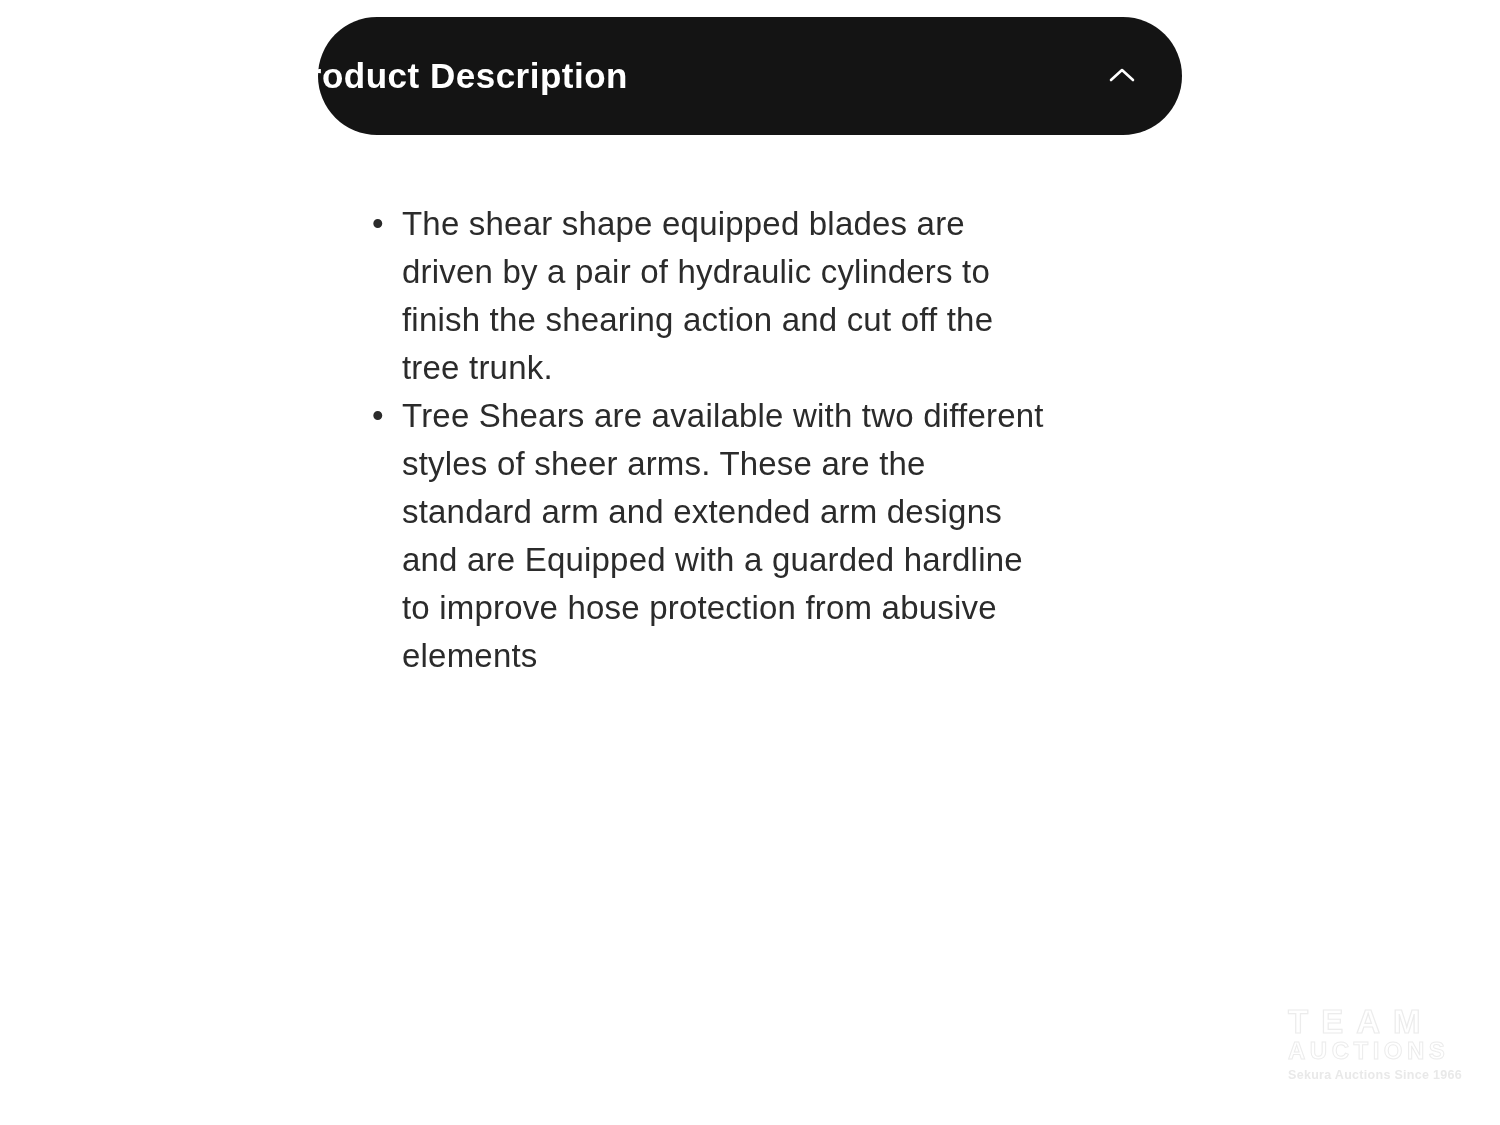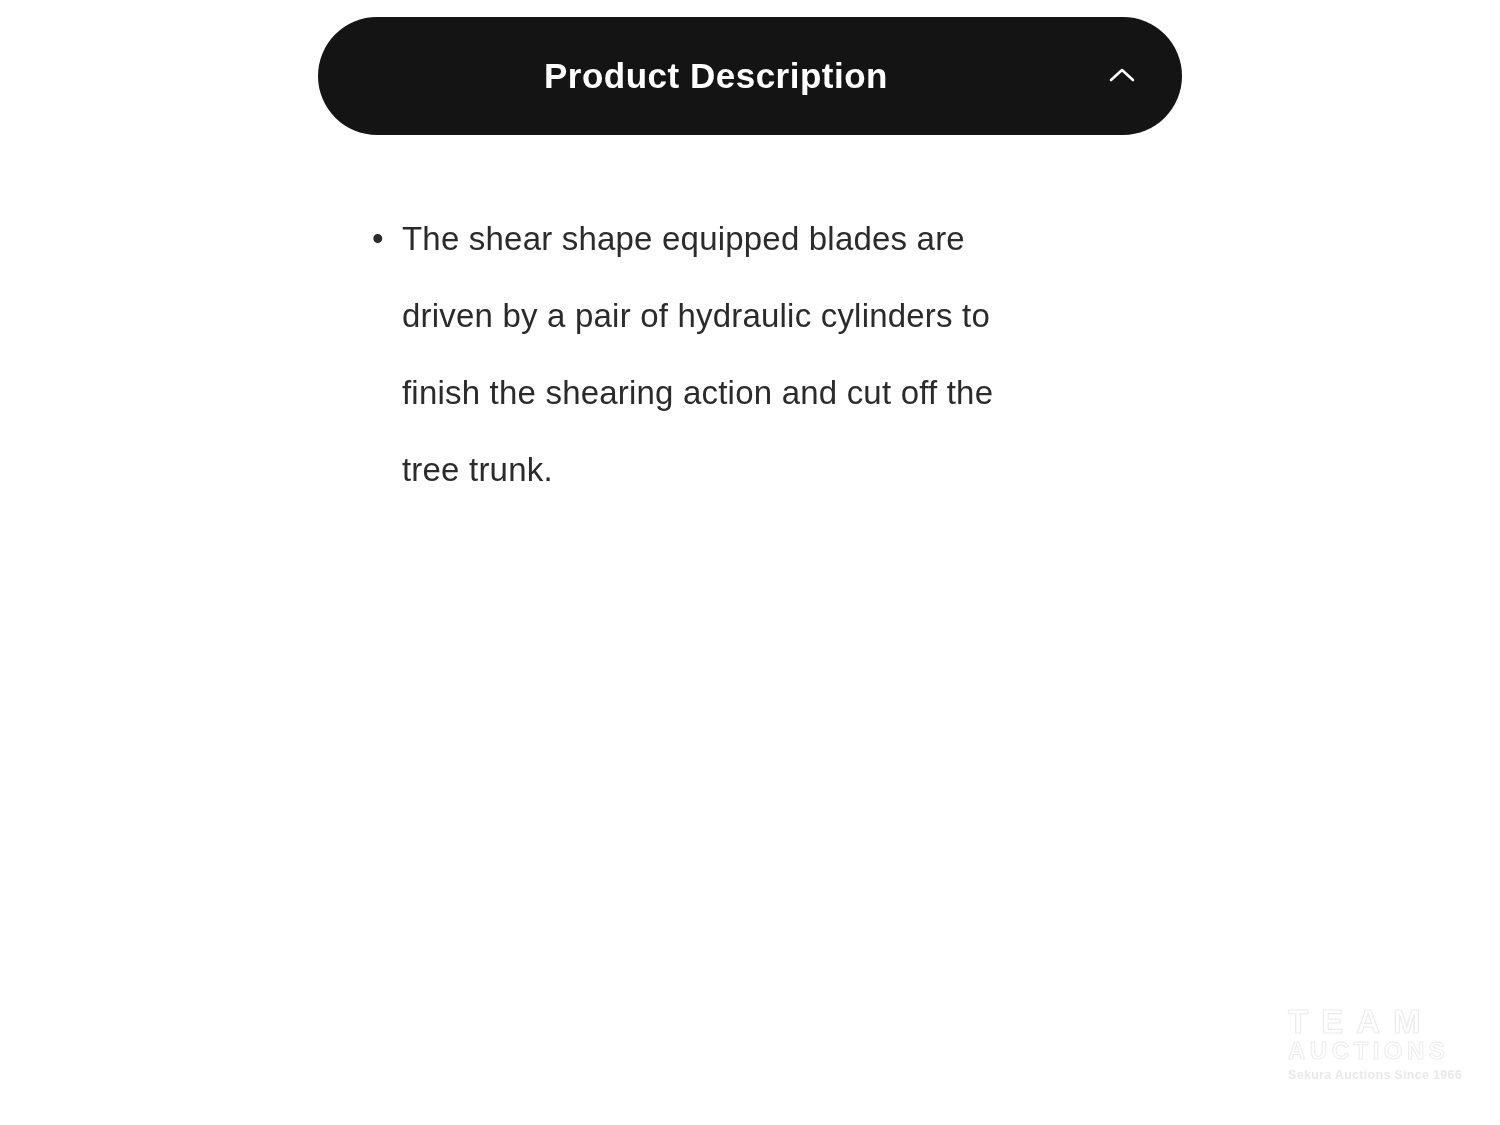--- a/index.html
+++ b/index.html
@@ -19,21 +19,20 @@
   .accordion-header {
     position: absolute;
     left: 318px;
     top: 17px;
     width: 864px;
     height: 118px;
     background: #141414;
     border-radius: 60px;
     display: flex;
     align-items: center;
-    justify-content: center;
     cursor: pointer;
     box-sizing: border-box;
   }
   .accordion-title {
     color: #ffffff;
     font-size: 35px;
     font-weight: 700;
     letter-spacing: 0.5px;
     
     transform: translateX(-34px);
@@ -58,21 +57,21 @@
   .description-list {
     position: absolute;
     left: 360px;
     top: 200px;
     width: 700px;
     margin: 0;
     padding: 0;
     list-style: none;
     color: #2b2b2b;
     font-size: 33px;
-    line-height: 77px;
+    line-height: 48px;
     letter-spacing: 0.2px;
   }
   .description-list li {
     position: relative;
     padding-left: 42px;
     max-width: 648px;
   }
   .description-list li::before {
     content: "\2022";
     position: absolute;
@@ -128,19 +127,20 @@
     <span>
       <svg width="30" height="18" viewBox="0 0 30 18" aria-hidden="true">
         <polyline points="4,14 15,4 26,14" fill="none" stroke="#ffffff" stroke-width="2.6" stroke-linecap="round" stroke-linejoin="round"></polyline>
       </svg>
     </span>
   </button>
 </div>
 
 <ul class="description-list">
   <li>The shear shape equipped blades are driven by a pair of hydraulic cylinders to finish the shearing action and cut off the tree trunk.</li>
+  <li>Tree Shears are available with two different styles of sheer arms. These are the standard arm and extended arm designs and are Equipped with a guarded hardline to improve hose protection from abusive elements</li>
 </ul>
 
 <div class="watermark">
   <div class="watermark-team">TEAM</div>
   <div class="watermark-auctions">AUCTIONS</div>
   <div class="watermark-tagline">Sekura Auctions Since 1966</div>
 </div>
 
 </body></html>

